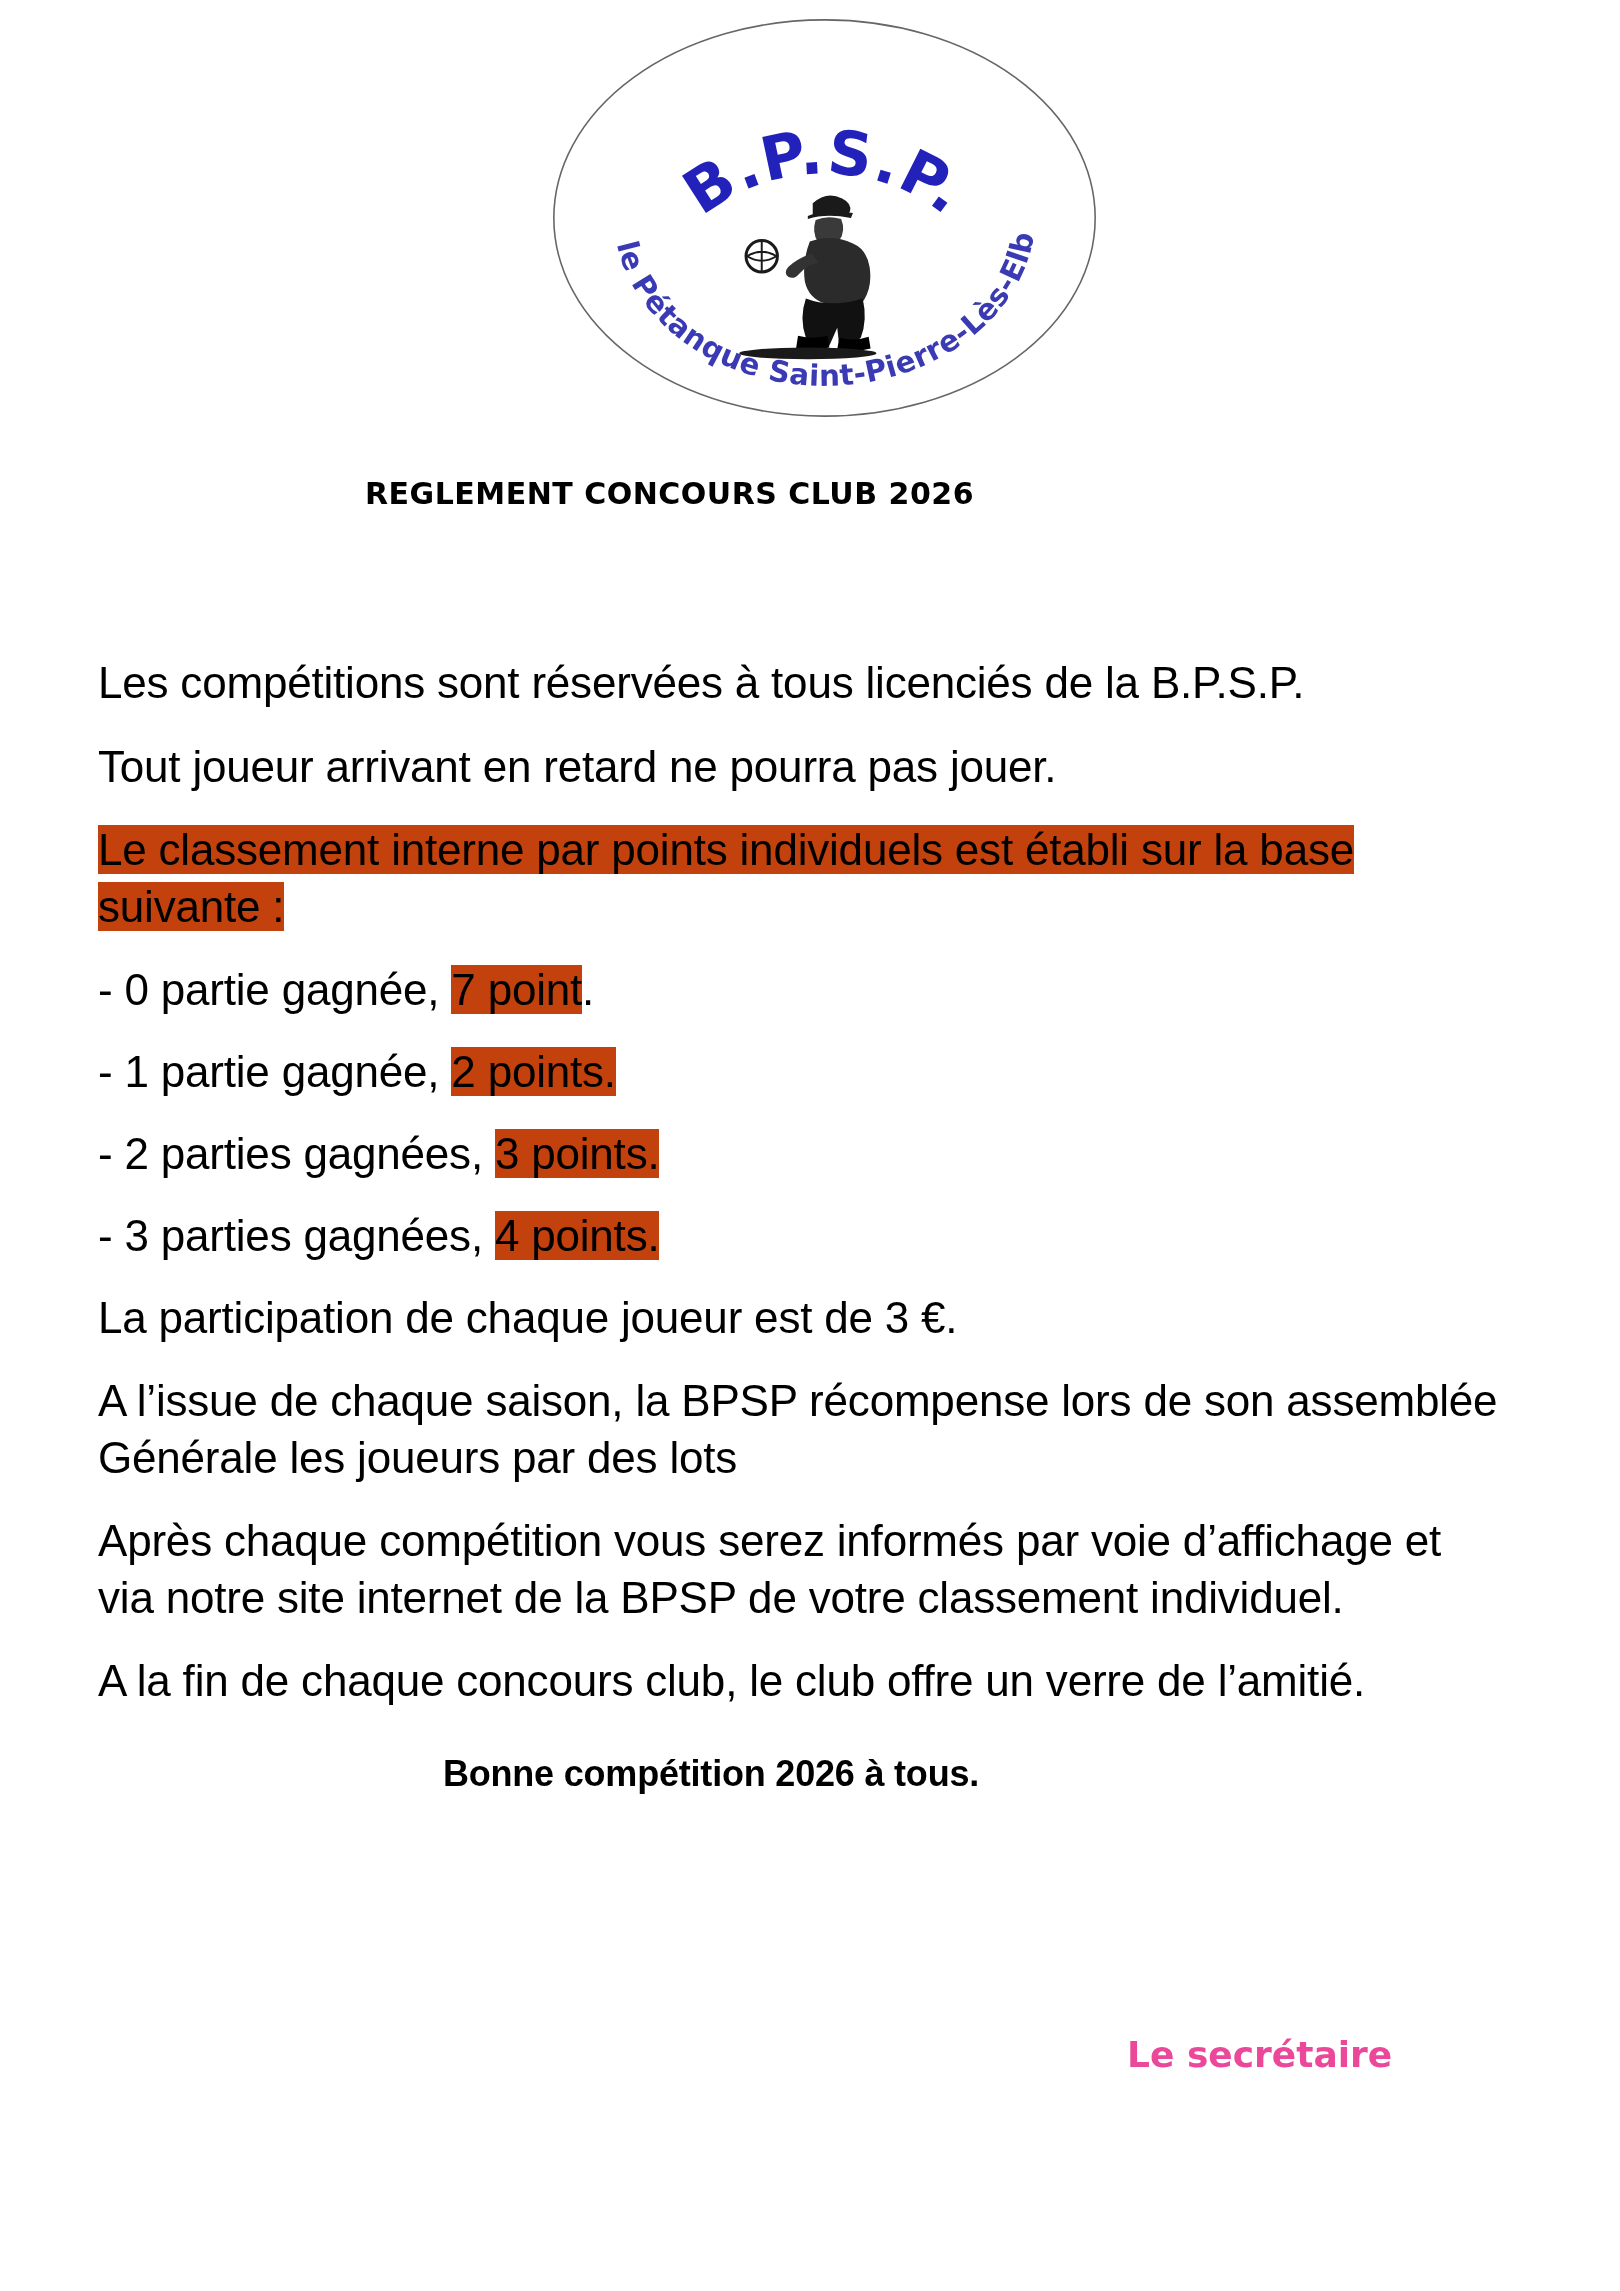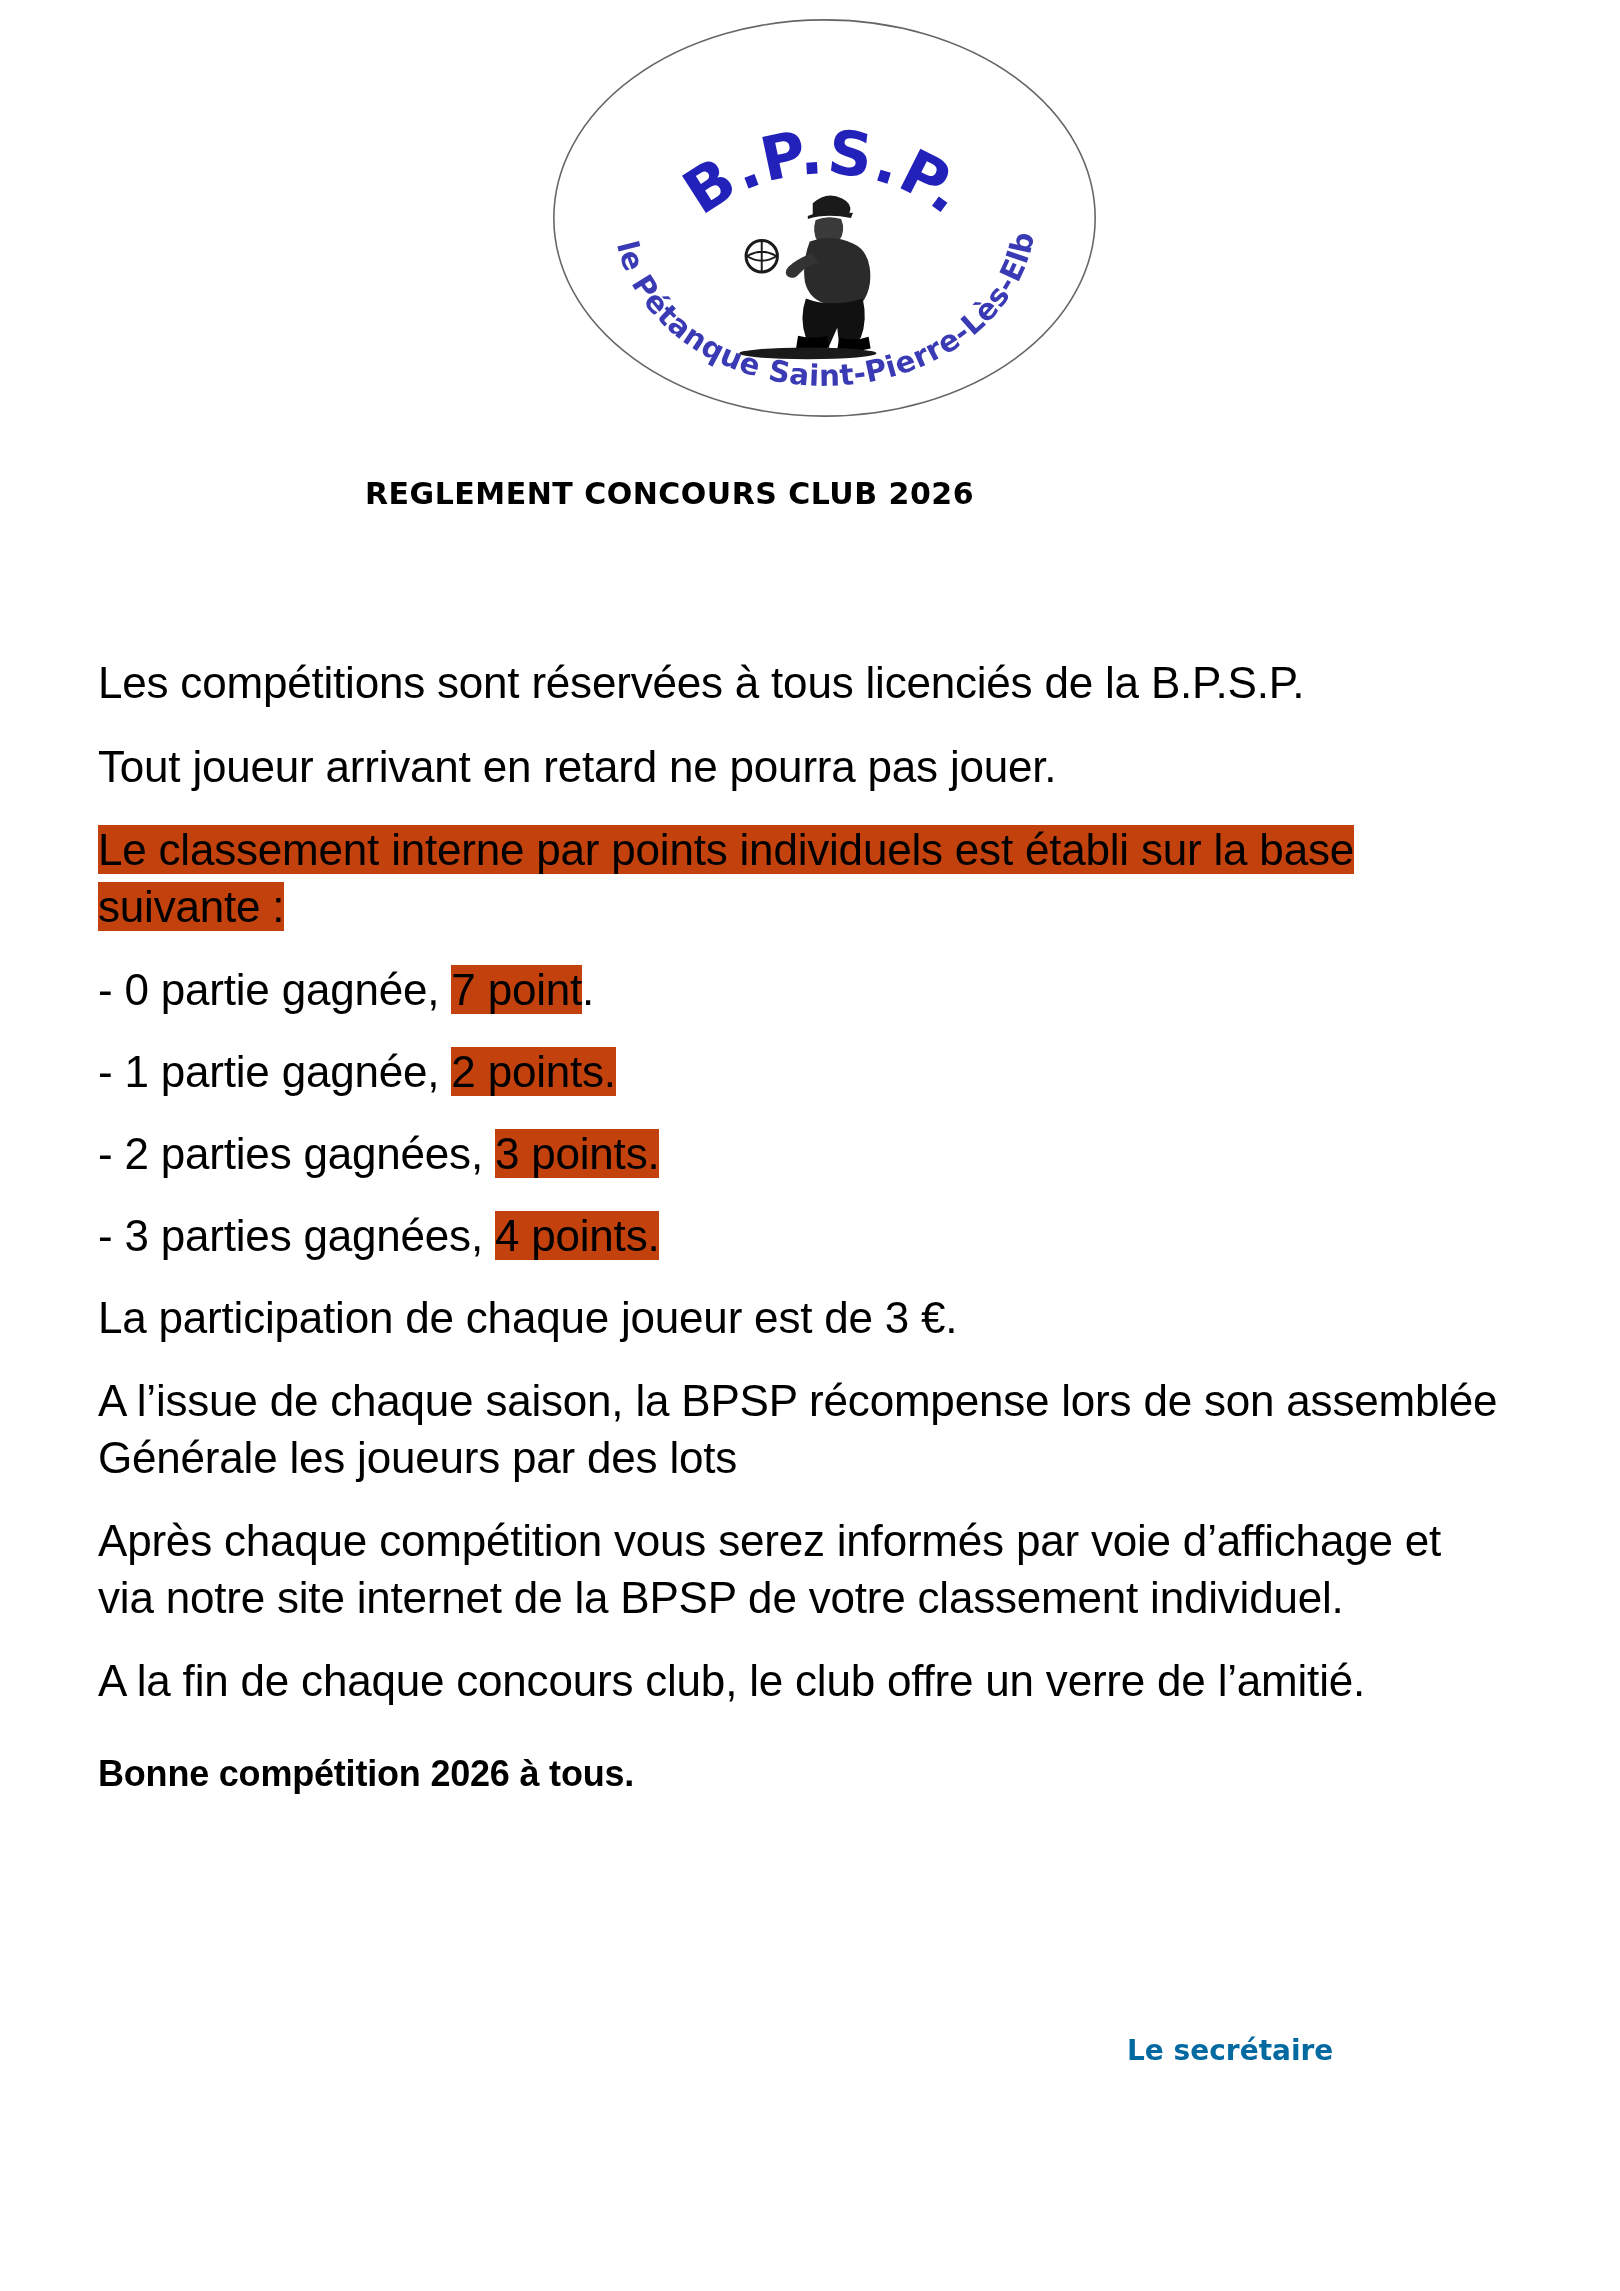--- a/index.html
+++ b/index.html
@@ -66,34 +66,34 @@
     background: #c2410c;
     box-decoration-break: clone;
     -webkit-box-decoration-break: clone;
   }
 
   .closing {
     font-family: "Liberation Sans", sans-serif;
     font-size: 36px;
     font-weight: 700;
     color: #000000;
-    text-align: left;
+    text-align: center;
     margin: 43px 0 0 0;
     padding-right: 176px;
     letter-spacing: -0.2px;
   }
 
   .signature {
     position: absolute;
     left: 1127px;
     top: 2034px;
     font-family: "DejaVu Sans", sans-serif;
-    font-size: 28px;
+    font-size: 36px;
     font-weight: 700;
-    color: #0369a1;
+    color: #ec4899;
     white-space: nowrap;
   }
 </style>
 </head>
 <body>
 
 <div class="page">
 
   <div class="logo-wrap">
     <svg class="logo-svg" viewBox="0 0 570 420" xmlns="http://www.w3.org/2000/svg">

